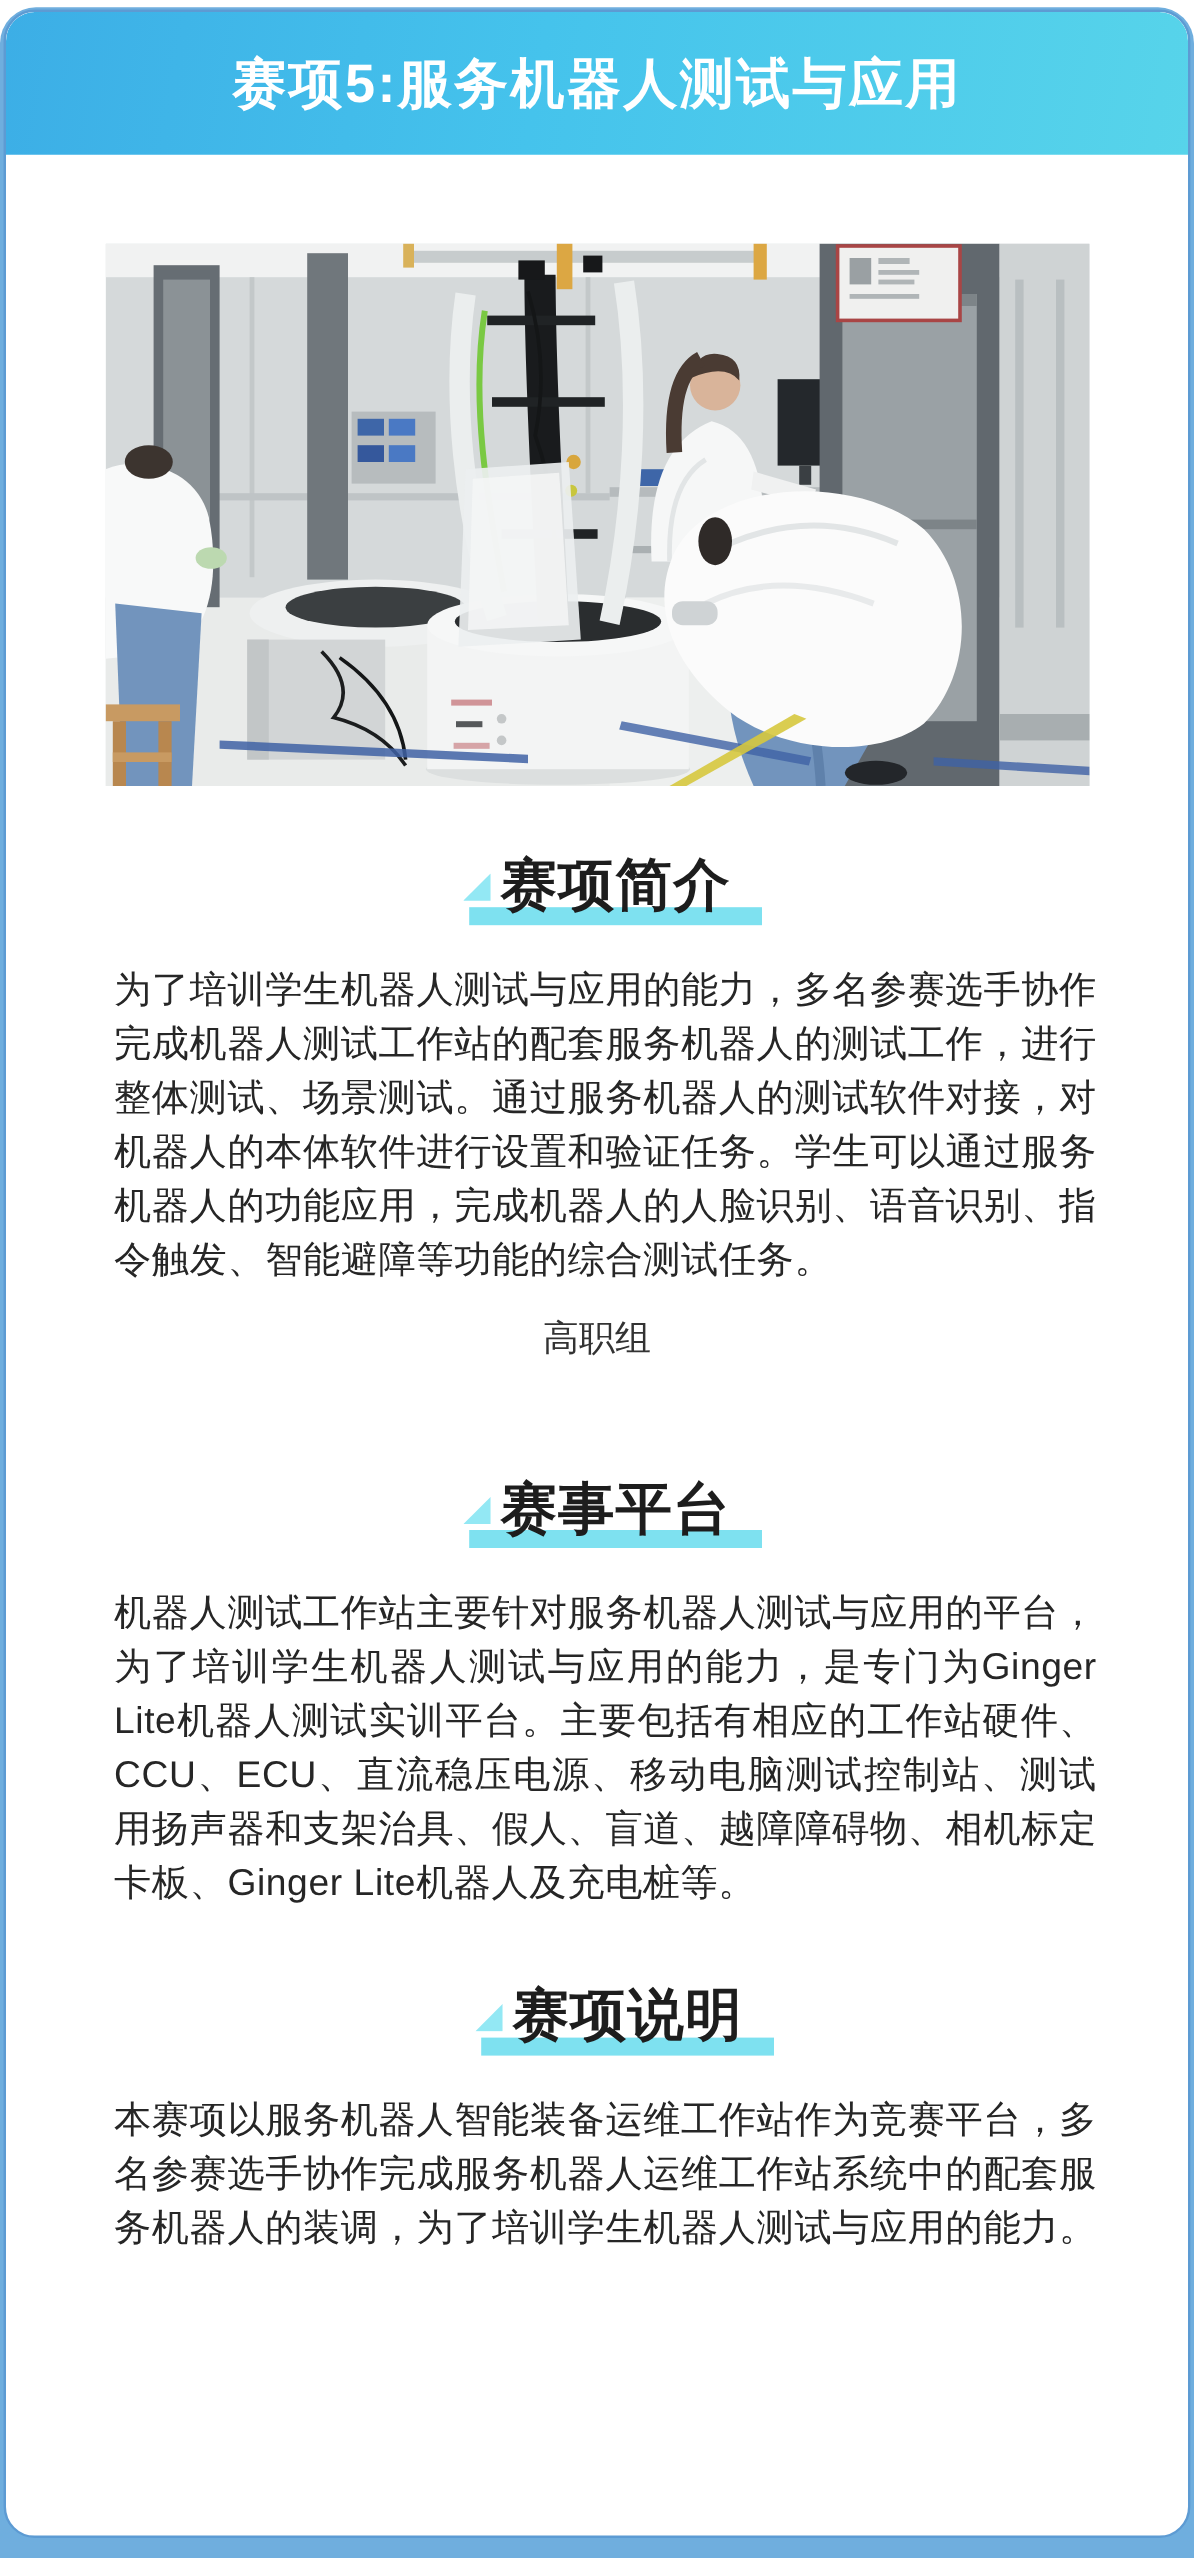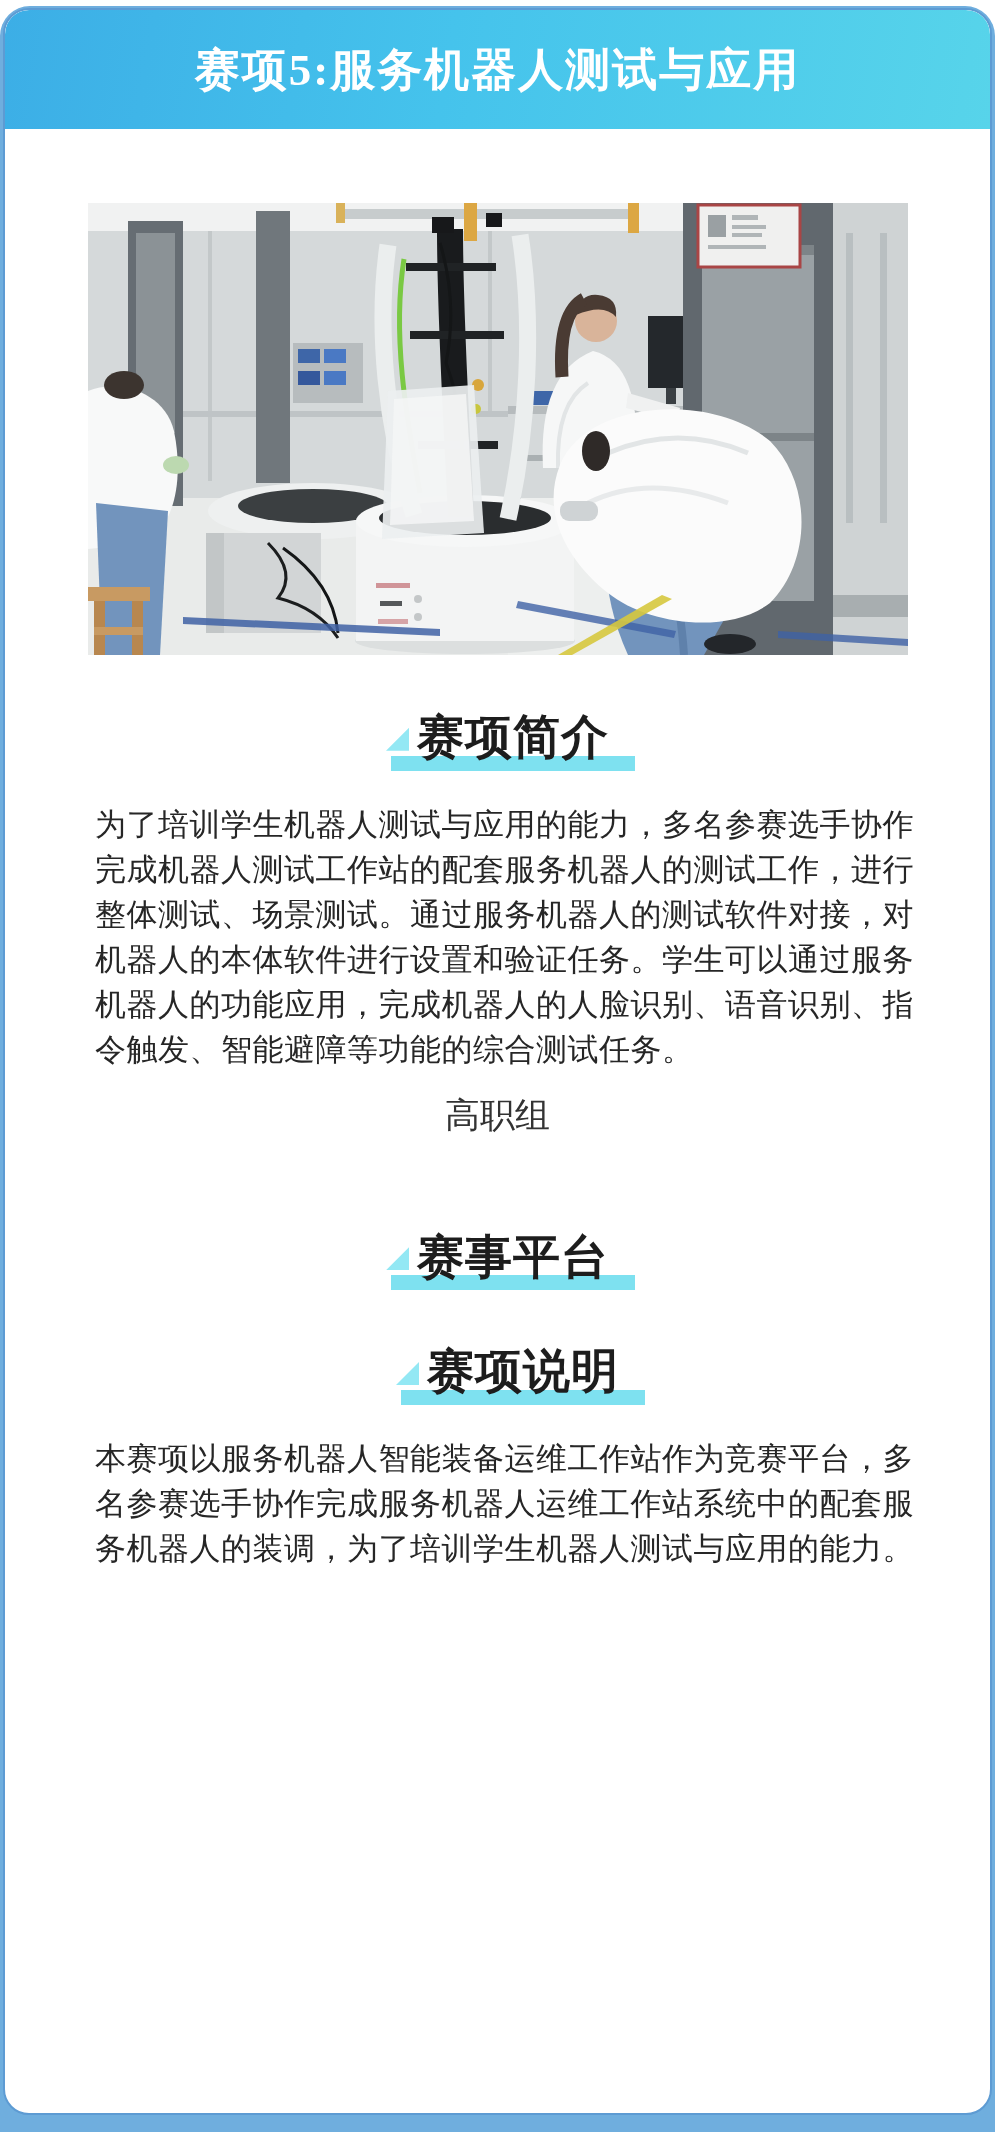--- a/index.html
+++ b/index.html
@@ -14,21 +14,20 @@
     --body-text:#262626;
   }
   *{margin:0;padding:0;box-sizing:border-box;}
   html,body{background:#ffffff;}
   body{font-family:"Liberation Sans","DejaVu Sans",sans-serif;}
   .page{
     position:relative;
     width:995px;height:2132px;
     background:#ffffff;
     overflow:hidden;
-    font-family:Liberation Serif, serif;
   }
   .page-blue{
     position:absolute;
     left:0;top:6px;right:0;bottom:0;
     background:var(--page-bg);
     border-radius:30px 30px 0 0;
   }
   .card{
     position:absolute;
     left:3px;top:8px;
@@ -85,21 +84,21 @@
     margin:38px 76px 0 90px;
     font-size:31px;
     line-height:45px;
     color:var(--body-text);
     letter-spacing:0.5px;
     text-align:justify;
   }
   .center-text{
     margin-top:28px;
     text-align:center;
-    font-size:35px;
+    font-size:30px;
     line-height:32px;
     color:#333333;
   }
   .mt-s1{margin-top:56px;}
   .mt-s2{margin-top:80px;}
   .mt-s3{margin-top:99px;}
   .mt-s4{margin-top:62px;margin-left:20px;}
 </style>
 </head>
 <body>
@@ -247,20 +246,21 @@
 
     <p class="center-text">高职组</p>
 
     <div class="section-head mt-s3">
       <span class="tri"></span>
       <span class="head-wrap">
         <span class="bar"></span>
         <span class="head-text">赛事平台</span>
       </span>
     </div>
+    <p class="para">机器人测试工作站主要针对服务机器人测试与应用的平台，为了培训学生机器人测试与应用的能力，是专门为Ginger Lite机器人测试实训平台。主要包括有相应的工作站硬件、CCU、ECU、直流稳压电源、移动电脑测试控制站、测试用扬声器和支架治具、假人、盲道、越障障碍物、相机标定卡板、Ginger Lite机器人及充电桩等。</p>
 
     <div class="section-head mt-s4">
       <span class="tri"></span>
       <span class="head-wrap">
         <span class="bar"></span>
         <span class="head-text">赛项说明</span>
       </span>
     </div>
     <p class="para">本赛项以服务机器人智能装备运维工作站作为竞赛平台，多名参赛选手协作完成服务机器人运维工作站系统中的配套服务机器人的装调，为了培训学生机器人测试与应用的能力。</p>
 

